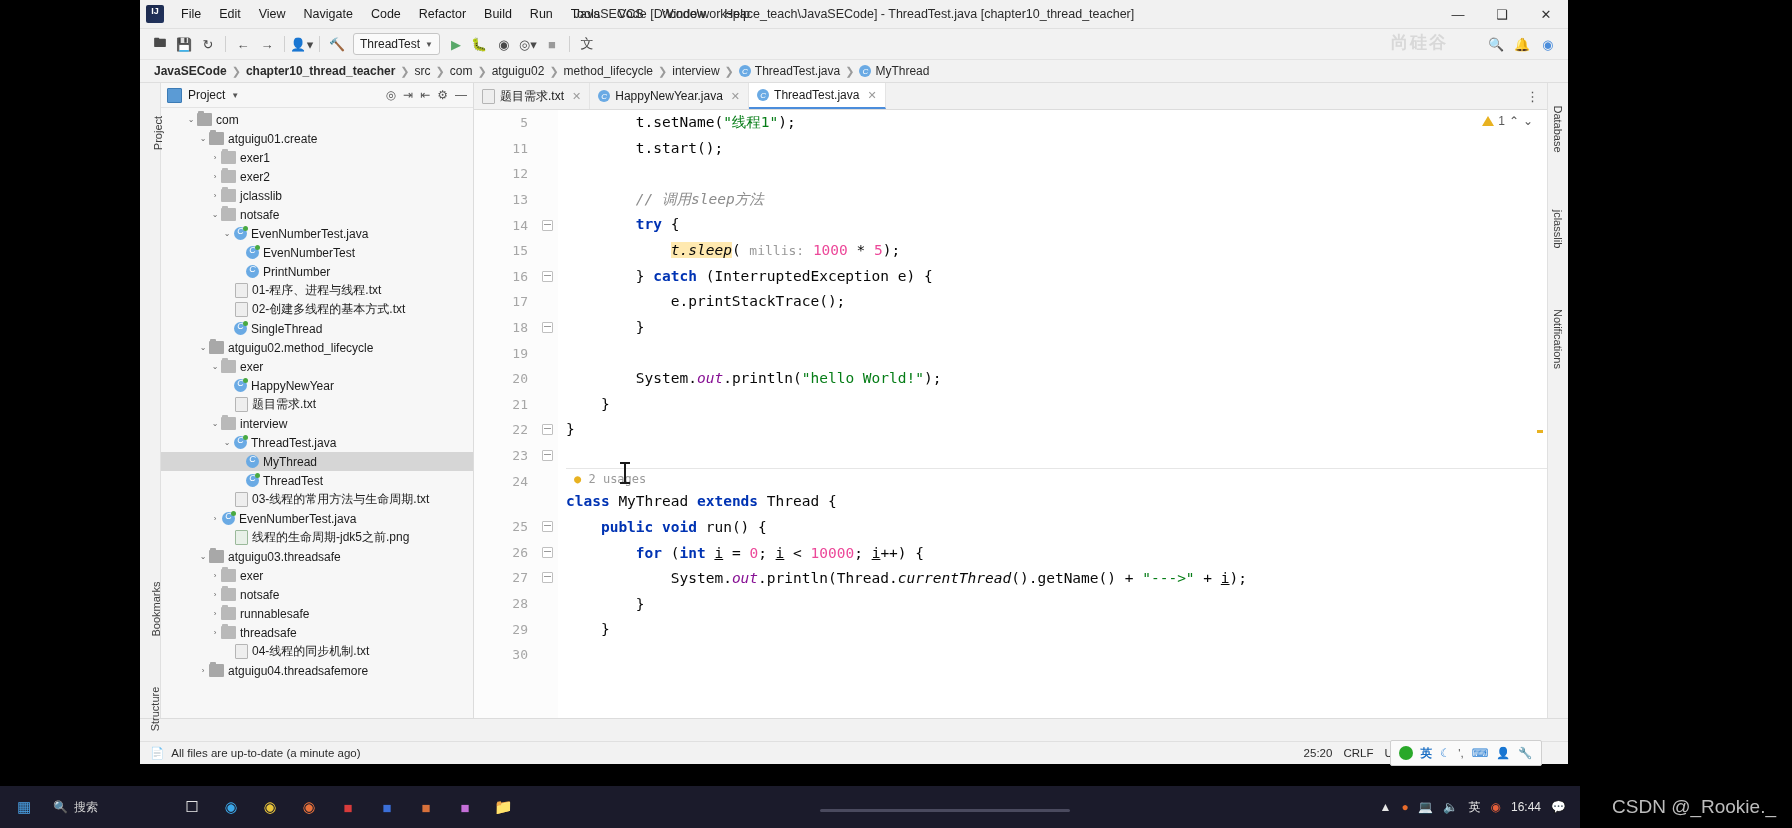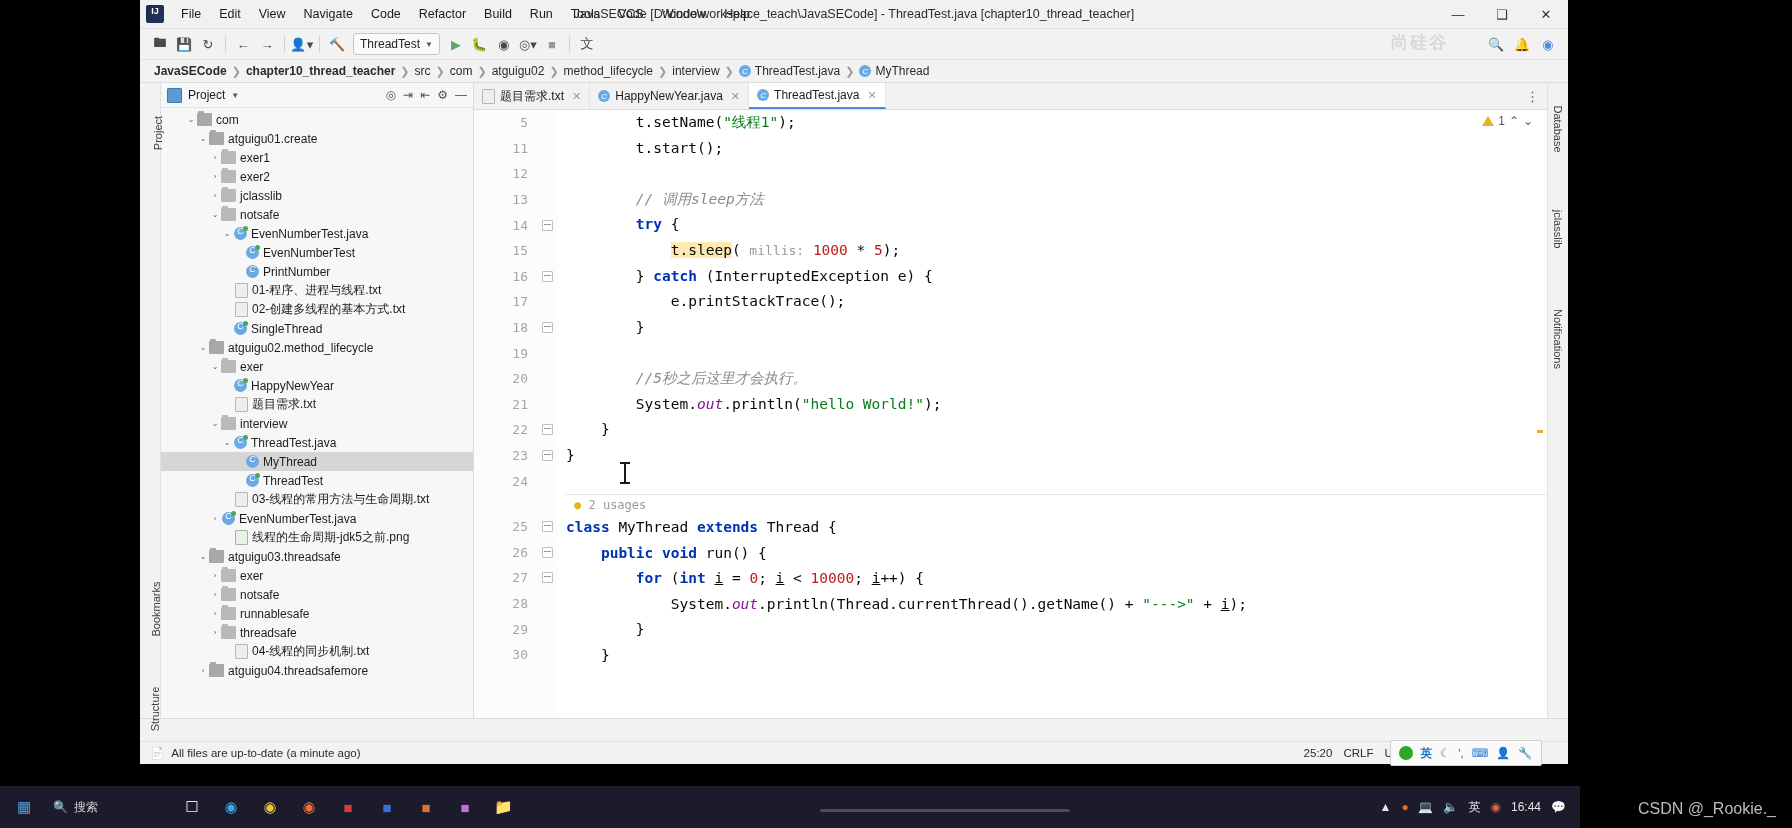--- a/index.html
+++ b/index.html
@@ -102,24 +102,24 @@
          padding-right:8px;font-size:13px;color:#a6a6a6;font-family:"DejaVu Sans Mono",monospace;}
   .foldcol{width:22px;background:#fcfcfc;border-right:0;flex:none;position:relative;}
   .fold{height:25.6px;display:flex;align-items:center;justify-content:center;}
   .fbox{width:9px;height:9px;border:1px solid #c0c0c0;border-radius:1px;position:relative;background:#fff;}
   .fbox:after{content:"";position:absolute;left:1px;right:1px;top:3px;height:1px;background:#9a9a9a;}
   .code{flex:1;position:relative;font-family:"DejaVu Sans Mono",monospace;font-size:14.5px;
         color:#080808;padding-left:8px;overflow:hidden;}
   .cl{height:25.6px;line-height:25.6px;white-space:pre;}
   .kw{color:#0033b3;font-weight:bold;margin-top:48px;}
   .str{color:#067d17;}
-  .num{color:#b91c1c;}
+  .num{color:#ec4899;}
   .cmt{color:#8c8c8c;font-style:italic;}
   .fld{color:#871094;font-style:italic;}
-  .mth{text-align:right;}
+  .mth{font-style:italic;text-align:right;}
   .hl{background:#ffe9b0;}
   .hint{color:#9a9a9a;font-size:13px;}
   .und{text-decoration:underline;}
   .usages{height:20px;line-height:20px;font-size:12px;color:#9a9a9a;padding-left:8px;}
   .divider{border-top:1px solid #e6e6e6;margin-left:0;}
   .mouse-cursor{position:absolute;left:150px;top:352px;width:2px;height:22px;background:#1a1a1a;}
   .mouse-cursor:before,.mouse-cursor:after{content:"";position:absolute;left:-4px;width:10px;height:2px;background:#1a1a1a;}
   .mouse-cursor:before{top:0;}
   .mouse-cursor:after{bottom:0;}
 
@@ -148,21 +148,21 @@
 
   
   .taskbar{position:absolute;left:0;bottom:0;width:1568px;height:42px;background:#1b1b2b;
            display:flex;align-items:center;padding:0 6px;gap:3px;}
   .tbtn{width:36px;height:36px;display:flex;align-items:center;justify-content:center;
         font-size:15px;color:#e6e6e6;border-radius:3px;}
   .tsearch{height:28px;min-width:110px;display:flex;align-items:center;gap:6px;padding:0 8px;
            color:#cfcfcf;font-size:12px;}
   .tray{margin-left:auto;display:flex;align-items:center;gap:10px;color:#e6e6e6;font-size:12px;padding-right:8px;}
   .progline{position:absolute;left:820px;bottom:16px;width:250px;height:3px;background:#4a4a5e;border-radius:2px;}
-  .csdn{position:absolute;right:16px;bottom:10px;color:#bdbdbd;font-size:16px;}
+  .csdn{position:absolute;right:16px;bottom:10px;color:#bdbdbd;font-size:19px;}
 
   .dot{width:14px;height:14px;border-radius:50%;display:inline-block;}
 </style>
 </head>
 <body>
 
 <div class="screen">
 
   <div class="ide">
 
@@ -548,21 +548,20 @@
               <div class="cl">        t.setName(<span class="str">"线程1"</span>);</div>
               <div class="cl">        t.start();</div>
               <div class="cl">&nbsp;</div>
               <div class="cl">        <span class="cmt">// 调用sleep方法</span></div>
               <div class="cl">        <span class="kw">try</span> {</div>
               <div class="cl">            <span class="hl mth">t.sleep</span>( <span class="hint">millis:</span> <span class="num">1000</span> * <span class="num">5</span>);</div>
               <div class="cl">        } <span class="kw">catch</span> (InterruptedException e) {</div>
               <div class="cl">            e.printStackTrace();</div>
               <div class="cl">        }</div>
               <div class="cl">&nbsp;</div>
-              <div class="cl">        <span class="cmt">//5秒之后这里才会执行。</span></div>
               <div class="cl">        System.<span class="fld">out</span>.println(<span class="str">"hello World!"</span>);</div>
               <div class="cl">    }</div>
               <div class="cl">}</div>
               <div class="cl">&nbsp;</div>
               <div class="usages divider"><span style="color:#e8b221">●</span> <span>2 usages</span></div>
               <div class="cl"><span class="kw">class</span> MyThread <span class="kw">extends</span> Thread {</div>
               <div class="cl">    <span class="kw">public</span> <span class="kw">void</span> run() {</div>
               <div class="cl">        <span class="kw">for</span> (<span class="kw">int</span> <span class="und">i</span> = <span class="num">0</span>; <span class="und">i</span> &lt; <span class="num">10000</span>; <span class="und">i</span>++) {</div>
               <div class="cl">            System.<span class="fld">out</span>.println(Thread.<span class="mth">currentThread</span>().getName() + <span class="str">"---&gt;"</span> + <span class="und">i</span>);</div>
               <div class="cl">        }</div>

